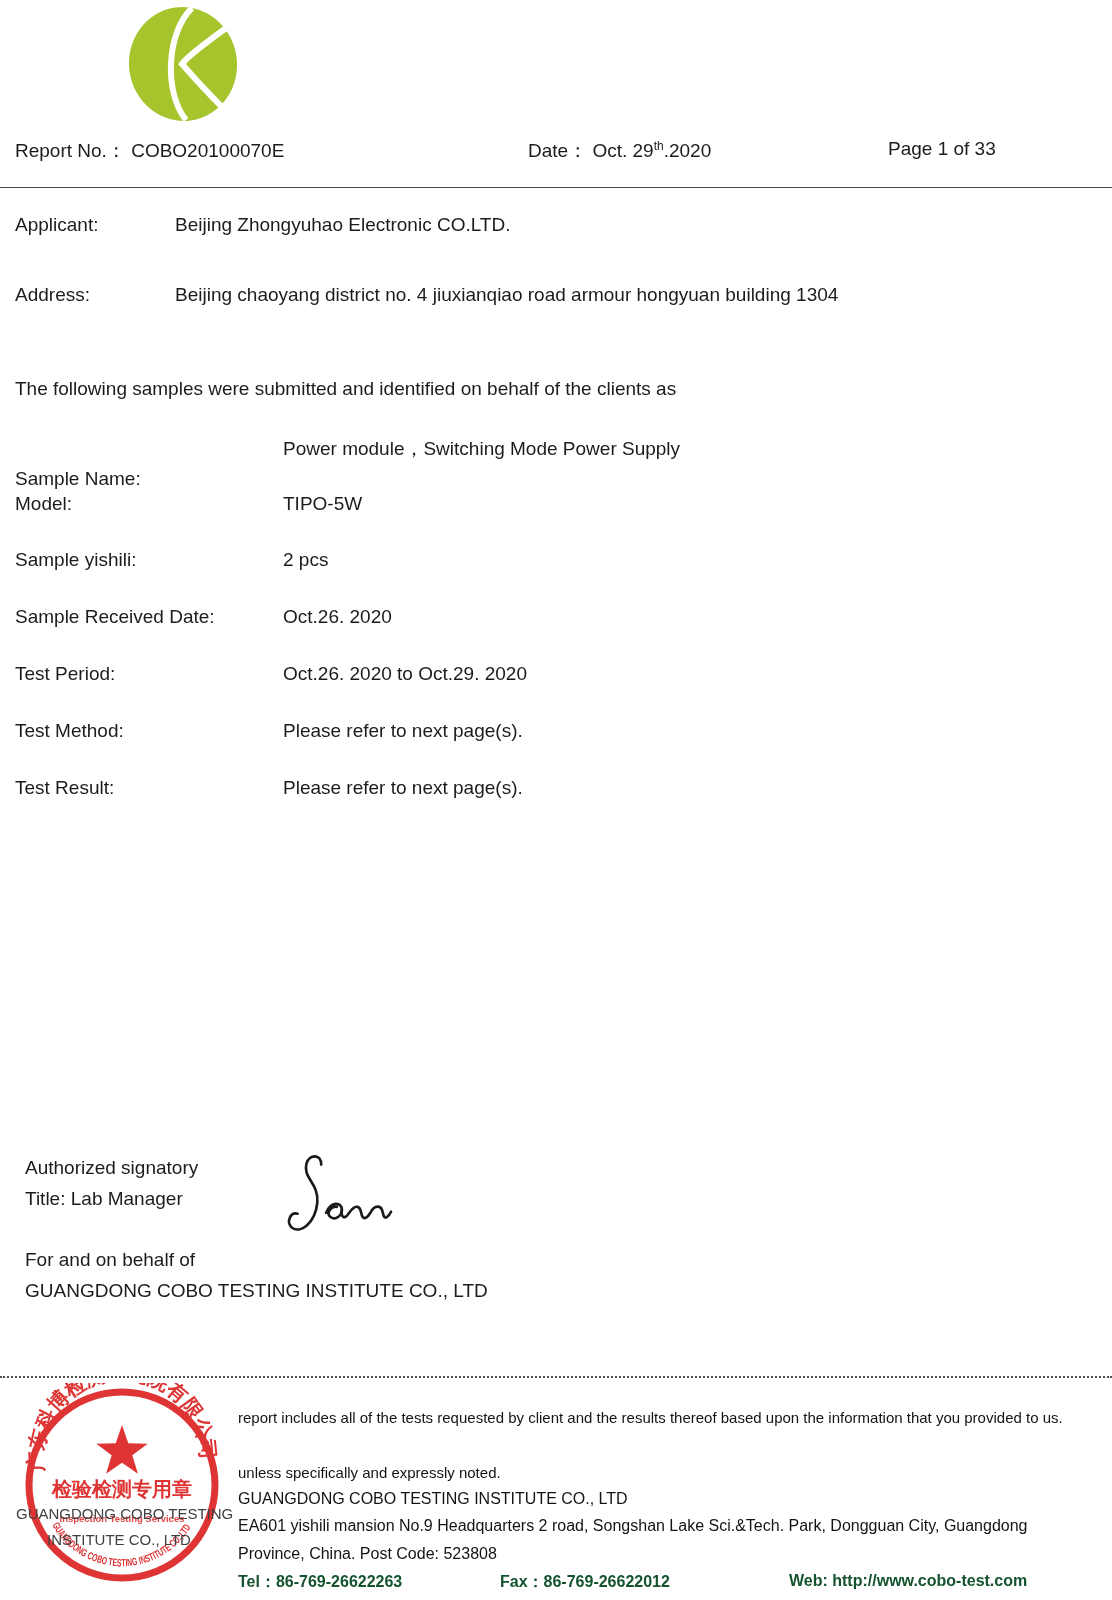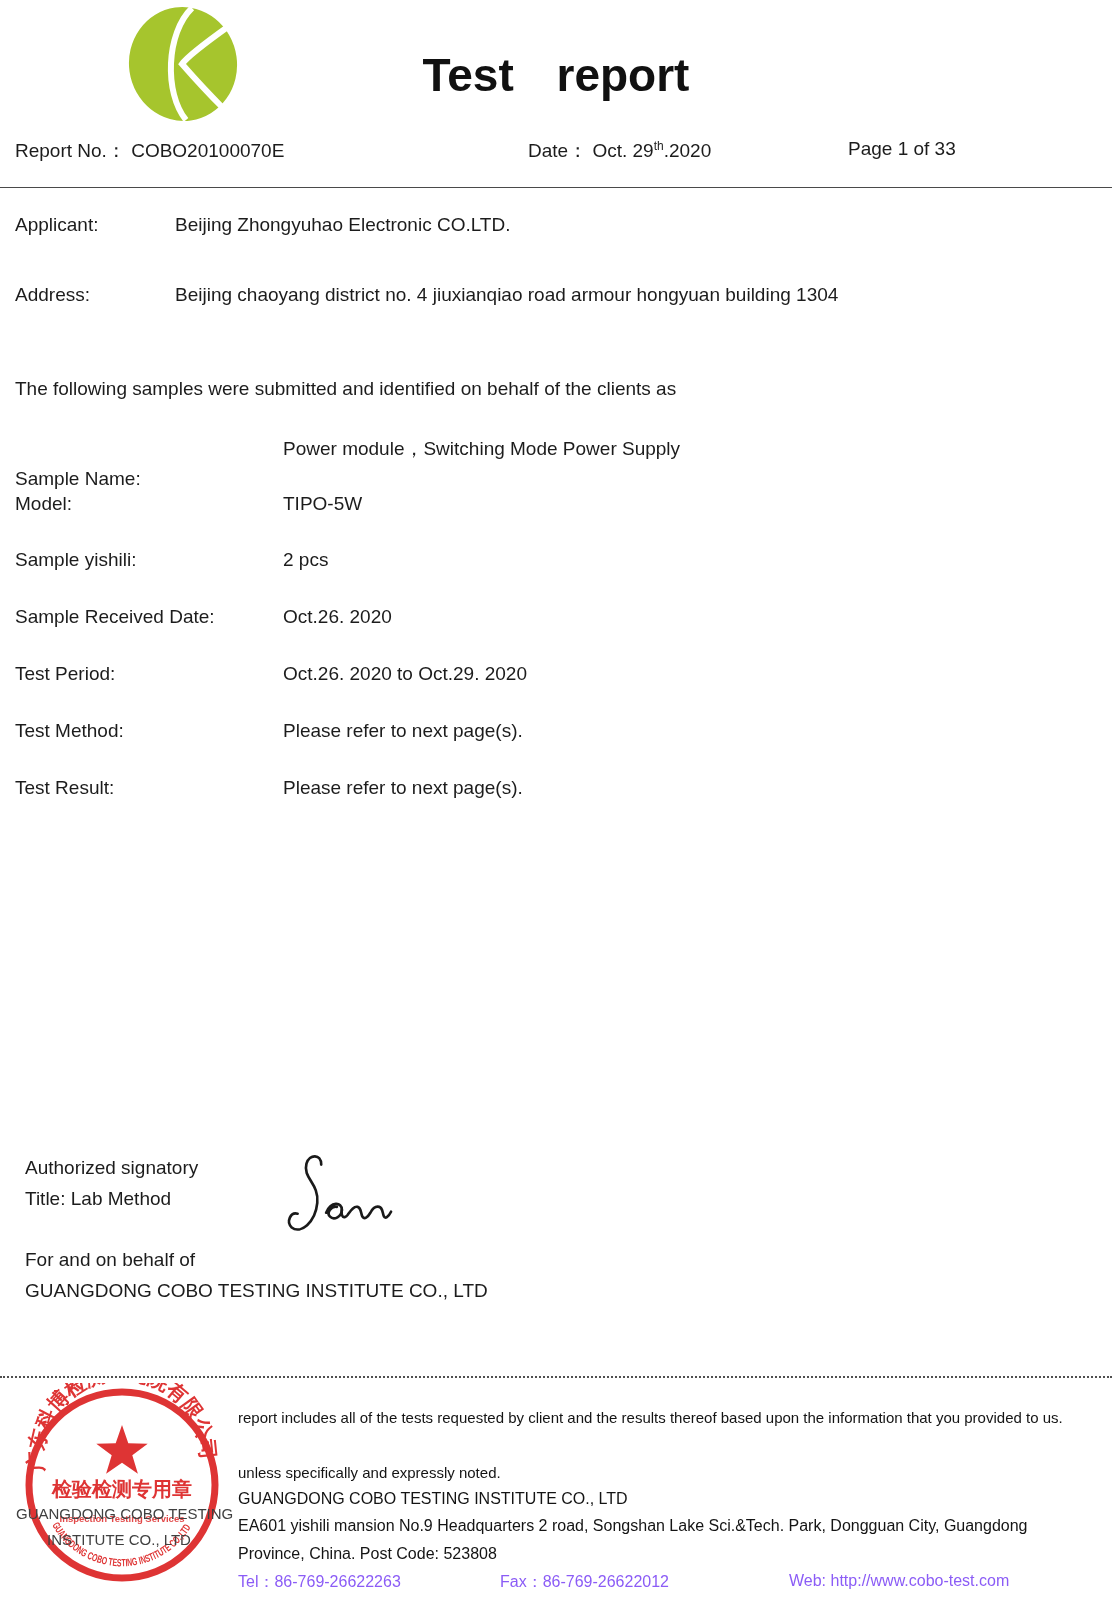--- a/index.html
+++ b/index.html
@@ -15,21 +15,21 @@
   
   .logo{left:128px;top:5px;width:112px;height:118px;}
   .title{
     left:0;top:48px;width:1112px;text-align:center;
     font-size:46px;font-weight:bold;color:#111;
     word-spacing:30px;letter-spacing:0px;margin:0;
   }
   .hdr-row{top:138px;font-size:19px;white-space:nowrap;}
   .hdr-report{left:15px;}
   .hdr-date{left:528px;}
-  .hdr-page{left:848px;}
+  .hdr-page{left:888px;}
   .hdr-row sup{font-size:12px;}
   .hdr-rule{left:0;top:187px;width:1112px;border-top:1px solid #4a4a4a;height:0;}
   
   .lbl{left:15px;font-size:19px;white-space:nowrap;}
   .val{font-size:19px;white-space:nowrap;}
   .v1{left:175px;}
   .v2{left:283px;}
   .intro{left:15px;top:378px;font-size:19px;white-space:nowrap;}
   
   .sig-text{left:25px;font-size:19px;white-space:nowrap;}
@@ -41,37 +41,36 @@
   .stamp svg{position:absolute;left:0;top:0;}
   .stamp-overlay{
     position:absolute;left:2px;top:118px;width:206px;
     text-align:center;font-size:15px;line-height:26px;
     color:#404040;z-index:3;white-space:nowrap;
   }
   
   .f-line{left:238px;font-size:15px;white-space:nowrap;color:#141414;}
   .f-line2{left:238px;font-size:16px;white-space:nowrap;color:#141414;}
   .tel-row{left:238px;top:1572px;width:870px;height:24px;}
-  .tel-row span{position:absolute;font-size:16px;white-space:nowrap;color:#8b5cf6;}
+  .tel-row span{position:absolute;font-size:16px;white-space:nowrap;color:#14532d;font-weight:bold;}
   .tel{left:0;}
   .fax{left:262px;}
   .web{left:551px;}
 </style>
 </head>
 <body>
 
 <div class="page">
 
   <svg class="abs logo" viewBox="0 0 112 118" aria-hidden="true">
     <ellipse cx="55" cy="59" rx="54" ry="57" fill="#a6c52d" transform="rotate(-8 55 59)"></ellipse>
     <path d="M64,3 C38,28 36,88 58,115" stroke="#ffffff" stroke-width="6" fill="none"></path>
     <path d="M101,21 C73,41 59,52 54,59 C61,67 79,87 95,103" stroke="#ffffff" stroke-width="6" fill="none"></path>
   </svg>
 
-  <h1 class="abs title">Test report</h1>
 
   <div class="abs hdr-row hdr-report">
     <span>Report No.：</span>
     <span>COBO20100070E</span>
   </div>
   <div class="abs hdr-row hdr-date">
     <span>Date：</span>
     <span>Oct. 29</span><sup>th</sup><span>.2020</span>
   </div>
   <div class="abs hdr-row hdr-page">Page 1 of 33</div>
@@ -101,21 +100,21 @@
   <div class="abs lbl" style="top:663px;">Test Period:</div>
   <div class="abs val v2" style="top:663px;">Oct.26. 2020 to Oct.29. 2020</div>
 
   <div class="abs lbl" style="top:720px;">Test Method:</div>
   <div class="abs val v2" style="top:720px;">Please refer to next page(s).</div>
 
   <div class="abs lbl" style="top:777px;">Test Result:</div>
   <div class="abs val v2" style="top:777px;">Please refer to next page(s).</div>
 
   <div class="abs sig-text" style="top:1157px;">Authorized signatory</div>
-  <div class="abs sig-text" style="top:1188px;">Title: Lab Method</div>
+  <div class="abs sig-text" style="top:1188px;">Title: Lab Manager</div>
 
   <svg class="abs sig-svg" viewBox="0 0 120 95" aria-hidden="true">
     <g stroke="#1a1a1a" stroke-width="2.7" fill="none" stroke-linecap="round" stroke-linejoin="round">
       <path d="M47,14 C47,3 35,3 32,13 C28,28 45,33 43,53 C41,73 26,85 17,78 C11,72 16,62 23,64"></path>
       <path d="M52,63 C57,51 68,52 68,60 C68,67 60,71 56,67 C52,63 57,56 63,57"></path>
       <path d="M68,60 C67,67 70,70 74,65 C77,61 80,56 84,57 C88,58 87,64 89,67 C91,70 94,68 97,63 C99,59 102,56 106,57 C110,58 109,64 111,67 C112,69 115,68 118,62"></path>
     </g>
   </svg>
 
   <div class="abs sig-text" style="top:1249px;">For and on behalf of</div>

